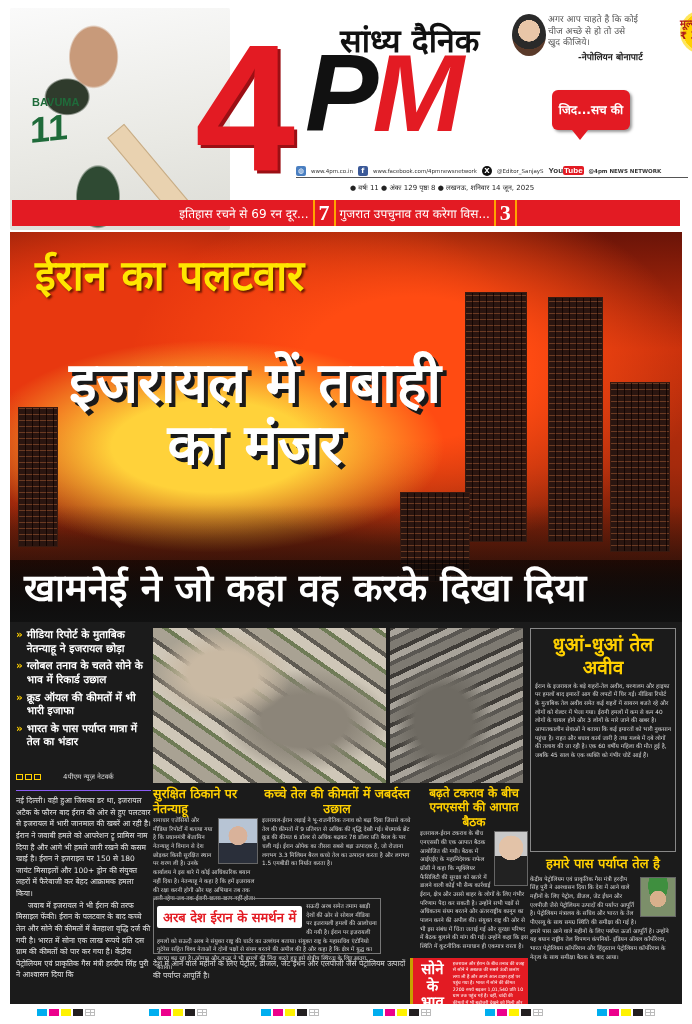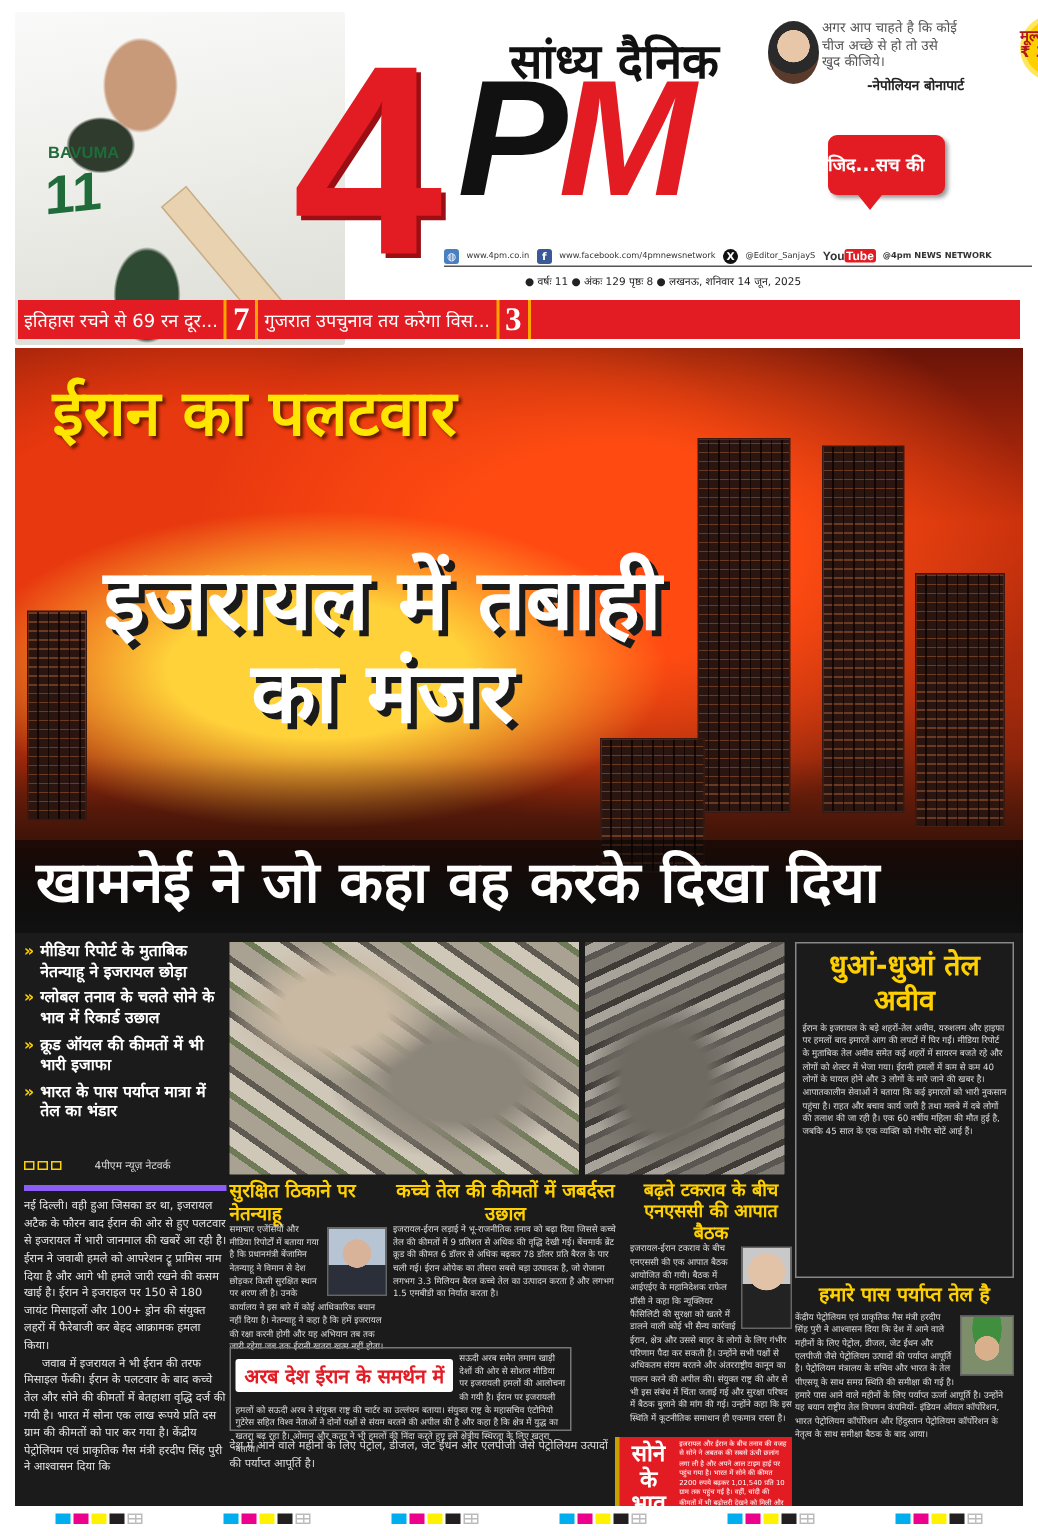--- a/index.html
+++ b/index.html
@@ -17,50 +17,50 @@
 #logo-4{left:195px;top:18px;font:900 180px/1 "Liberation Sans",sans-serif;color:#e31b23;text-shadow:3px 3px 0 #9b0f14;letter-spacing:-8px}
 #logo-pm{left:305px;top:38px;font:italic 900 110px/1 "Liberation Sans",sans-serif;letter-spacing:-6px}
 #logo-pm .p{color:#111}
 #logo-pm .m{color:#e31b23}
 #paper-name{left:340px;top:18px;font:bold 32px "DejaVu Sans",sans-serif;color:#111}
 #quote-portrait{left:512px;top:14px;width:34px;height:42px;border-radius:50%;background:radial-gradient(circle at 50% 40%,#e8c6a8 0 35%,#2a2a2a 36% 60%,#5a3a2a 61%)}
 #quote-text{left:548px;top:14px;width:92px;font:9px/1.3 "DejaVu Sans",sans-serif;color:#555}
 #quote-author{left:578px;top:50px;font:bold 9px "DejaVu Sans",sans-serif;color:#222}
 #price-badge{left:680px;top:10px;width:44px;height:44px;background:radial-gradient(circle,#ffd000 0 60%,#ffe65a 61%);border-radius:50%;padding-top:6px}
 #price-badge span{display:block;font:bold 10px "DejaVu Sans",sans-serif;color:#b01818}
-#tagline{left:552px;top:90px;width:78px;height:40px;background:#e31b23;border-radius:6px;color:#fff;font:bold 12px "DejaVu Sans",sans-serif;text-align:left;line-height:40px;box-shadow:2px 2px 3px #999}
+#tagline{left:552px;top:90px;width:78px;height:40px;background:#e31b23;border-radius:6px;color:#fff;font:bold 12px "DejaVu Sans",sans-serif;text-align:center;line-height:40px;box-shadow:2px 2px 3px #999}
 #tagline::after{content:"";position:absolute;left:20px;bottom:-10px;border-left:8px solid transparent;border-right:8px solid transparent;border-top:10px solid #e31b23}
 #social-bar{left:296px;top:164px;width:392px;height:14px;border-bottom:1px solid #555;display:flex;align-items:center;gap:5px;font:5.5px "DejaVu Sans",sans-serif;color:#333}
 .sicon{display:inline-block;width:10px;height:10px;border-radius:2px;color:#fff;font:bold 7px "DejaVu Sans",sans-serif;text-align:center;line-height:10px}
 #issue-line{left:350px;top:183px;font:7px "DejaVu Sans",sans-serif;color:#222}
 
-#teaser-bar{left:12px;top:200px;width:668px;height:26px;background:#e31b23;display:flex;align-items:center;justify-content:flex-start;color:#fff}
+#teaser-bar{left:12px;top:200px;width:668px;height:26px;background:#e31b23;display:flex;align-items:center;justify-content:center;color:#fff}
 .teaser{display:flex;align-items:center;height:100%}
 .teaser .tt{font:12px "DejaVu Sans",sans-serif;padding:0 4px;white-space:nowrap}
 .teaser .pg{font:bold 22px "Liberation Serif",serif;background:#e31b23;border-left:2px solid #ffa500;border-right:2px solid #ffa500;padding:0 4px;height:100%;line-height:26px}
 
 #main-bg{left:10px;top:232px;width:672px;height:780px;background:#1b1b1b}
 #lead-photo{left:10px;top:232px;width:672px;height:390px;background:
 linear-gradient(180deg,rgba(0,0,0,0) 70%,rgba(10,10,10,.9) 100%),
 radial-gradient(ellipse at 30% 55%,#ffd23a 0 15%,transparent 35%),
 radial-gradient(ellipse at 60% 35%,#ff4b12 0 20%,transparent 50%),
 radial-gradient(ellipse at 20% 30%,#e8380f 0 20%,transparent 50%),
 linear-gradient(180deg,#6a1408 0%,#c7300c 30%,#a52a0c 60%,#3a1206 100%)}
 .tower{position:absolute;background:repeating-linear-gradient(0deg,#2a1510 0 5px,#6a3a22 5px 6px),repeating-linear-gradient(90deg,transparent 0 6px,#6a3a22 6px 7px);background-blend-mode:multiply;border:1px solid #3a1a10}
 #kicker{left:35px;top:255px;font:bold 42px/1 "DejaVu Sans",sans-serif;color:#ffe600;text-shadow:2px 2px 2px #6b1a00}
-#headline{left:45px;top:370px;width:420px;font:bold 56px/1.1 "DejaVu Sans",sans-serif;color:#fff;text-shadow:4px 4px 0 #1a1a1a;text-align:center}
+#headline{left:45px;top:352px;width:420px;font:bold 56px/1.1 "DejaVu Sans",sans-serif;color:#fff;text-shadow:4px 4px 0 #1a1a1a;text-align:center}
 #subhead-band{left:10px;top:560px;width:672px;height:62px;background:linear-gradient(180deg,rgba(0,0,0,.5),#111)}
 #subhead{left:24px;top:566px;font:bold 38px/1.2 "DejaVu Sans",sans-serif;color:#fff}
 
 #bullets{left:16px;top:628px;width:130px}
 .bullet{display:flex;gap:4px;margin-bottom:4px;font:bold 10.5px/1.3 "DejaVu Sans",sans-serif;color:#fff}
 .bullet .chev{color:#ffd000;font-weight:bold}
 #byline{left:16px;top:772px;font:7px "DejaVu Sans",sans-serif;color:#ddd;display:flex;gap:2px;align-items:center}
 #byline .bx{width:7px;height:6px;border:1px solid #ffd000}
-#lead-body{left:16px;top:790px;width:135px;font:7.5px/1.55 "DejaVu Sans",sans-serif;color:#e6e6e6;border-top:4px solid #8b5cf6;padding-top:4px}
+#lead-body{left:16px;top:790px;width:135px;font:7.5px/1.55 "DejaVu Sans",sans-serif;color:#e6e6e6;border-top:1px solid #8b5cf6;padding-top:4px}
 #lead-body p+p{text-indent:12px}
 
 #photo-left{left:153px;top:628px;width:233px;height:155px;background:
 radial-gradient(ellipse at 30% 30%,#c9b9a3 0 15%,transparent 30%),
 radial-gradient(ellipse at 65% 60%,#8c8579 0 20%,transparent 40%),
 repeating-linear-gradient(35deg,#a9a293 0 12px,#6f7b56 12px 16px,#cfc7b8 16px 26px,#5e5a52 26px 30px)}
 #photo-right{left:390px;top:628px;width:133px;height:155px;background:
 radial-gradient(ellipse at 40% 60%,#6e6a62 0 25%,transparent 45%),
 repeating-linear-gradient(-25deg,#7e7a72 0 8px,#5a5752 8px 12px,#a8a39a 12px 18px,#3f3c38 18px 22px)}
 

